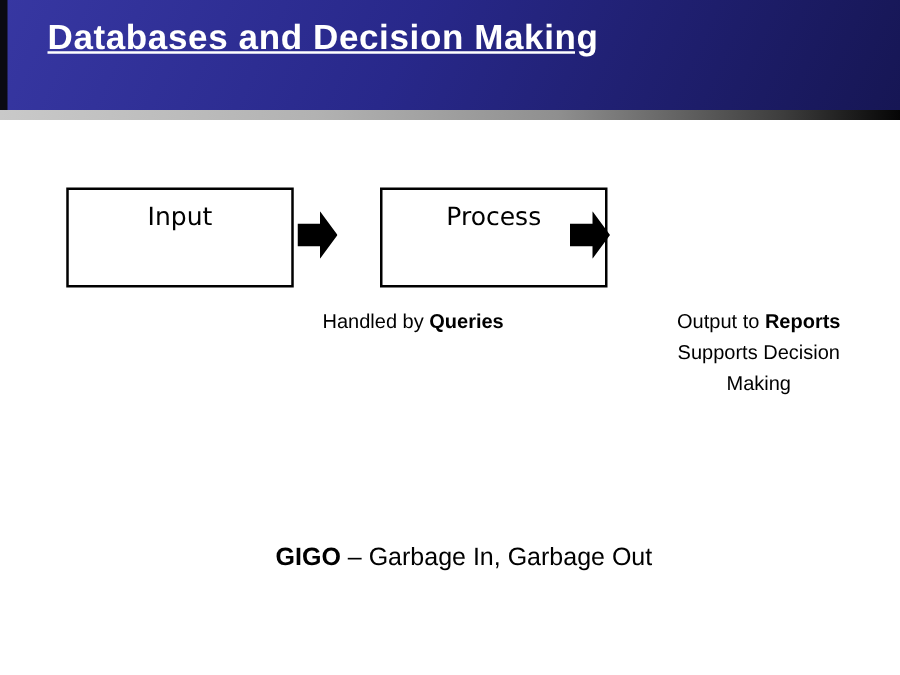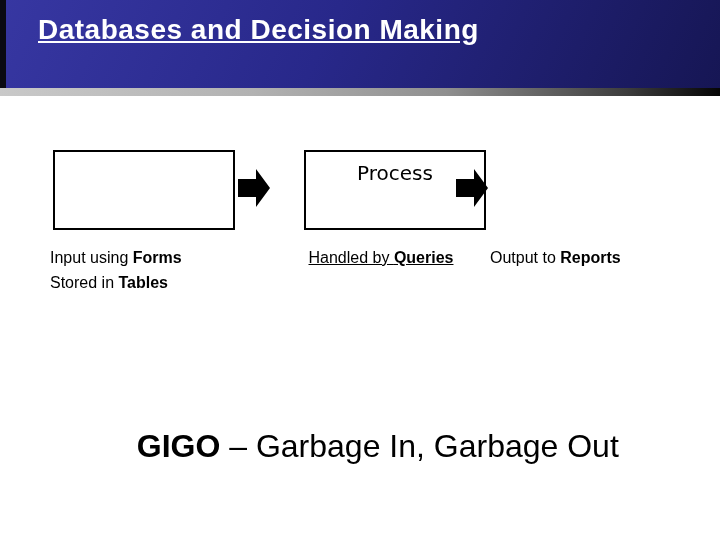--- a/index.html
+++ b/index.html
@@ -85,77 +85,75 @@
   
   .caption {
     position: absolute;
     top: 245px;
     font-size: 16px;
     line-height: 25px;
     color: var(--body-text, #000000);
   }
   .caption b { font-weight: bold; }
   .caption.c1 { left: 50px;  width: 200px; text-align: left; }
-  .caption.c2 { left: 286px; width: 190px; text-align: center; text-decoration: underline; }
-  .caption.c3 { left: 490px; width: 182px; text-align: left; }
+  .caption.c2 { left: 258px; width: 190px; text-align: left; }
+  .caption.c3 { left: 516px; width: 182px; text-align: center; }
 
   
   .footer-line {
     position: absolute;
     left: 0; top: 389px;
     width: 720px;
     text-align: center;
-    font-size: 32px;
+    font-size: 20px;
     line-height: 38px;
     color: var(--body-text, #000000);
     white-space: pre-wrap;
   }
   .footer-line .acro { font-weight: bold; }
 </style>
 </head>
 <body>
 
 <div class="slide">
 
   <div class="header">
     <div class="header-left-edge"></div>
     <div class="header-title">Databases and Decision Making</div>
   </div>
   <div class="header-strip"></div>
 
   <div class="flow-box b1">
+    <div>Input</div>
   </div>
 
   <div class="flow-arrow a1">
     <svg viewBox="0 0 32 38" xmlns="http://www.w3.org/2000/svg" aria-hidden="true">
       <polygon points="0,10 18,10 18,0 32,19 18,38 18,28 0,28" fill="currentColor"></polygon>
     </svg>
   </div>
 
   <div class="flow-box b2">
     <div>Process</div>
   </div>
 
   <div class="flow-arrow a2">
     <svg viewBox="0 0 32 38" xmlns="http://www.w3.org/2000/svg" aria-hidden="true">
       <polygon points="0,10 18,10 18,0 32,19 18,38 18,28 0,28" fill="currentColor"></polygon>
     </svg>
   </div>
 
 
-  <div class="caption c1">
-    <div><span>Input using </span><b>Forms</b></div>
-    <div><span>Stored in </span><b>Tables</b></div>
-  </div>
 
   <div class="caption c2">
     <div><span>Handled by </span><b>Queries</b></div>
   </div>
 
   <div class="caption c3">
     <div><span>Output to </span><b>Reports</b></div>
+    <div>Supports Decision Making</div>
   </div>
 
   <div class="footer-line">
     <span class="acro">GIGO</span><span> – Garbage In, Garbage Out</span>
   </div>
 
 </div>
 
 </body></html>

